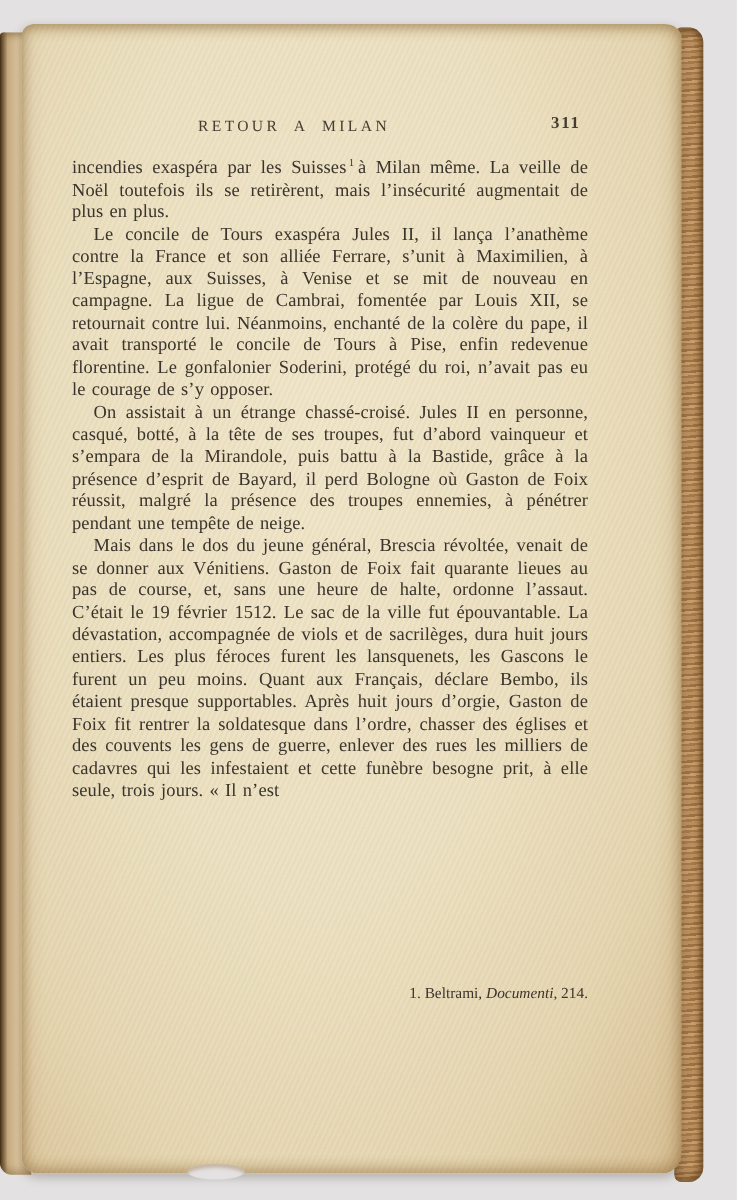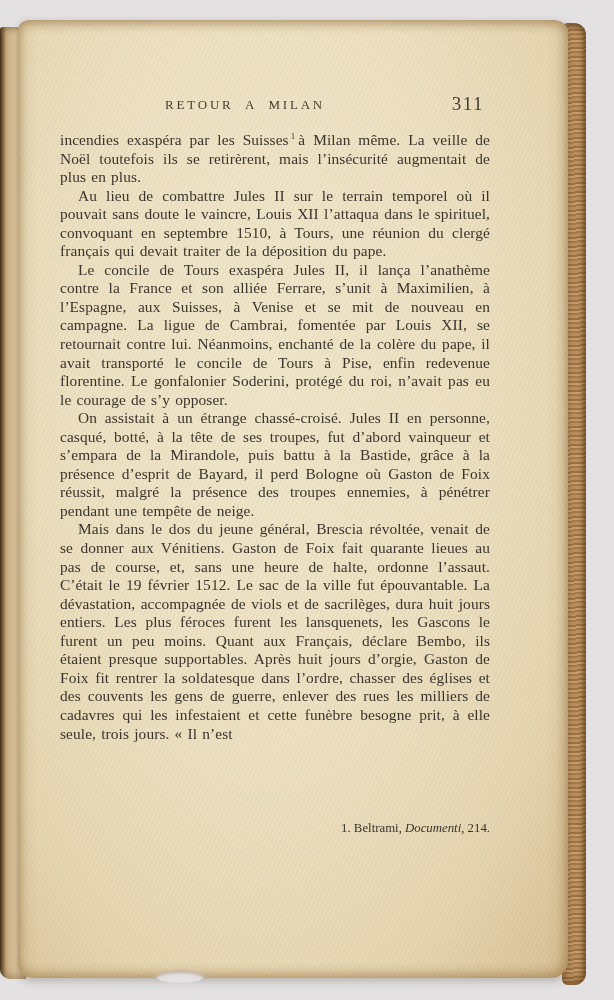--- a/index.html
+++ b/index.html
@@ -84,22 +84,23 @@
   .head-title {
     position: absolute;
     left: 0; right: 60px;
     text-align: center;
     letter-spacing: 2.8px;
     word-spacing: 6px;
   }
   .page-num {
     position: absolute;
     right: 6px; top: -1px;
-    font-size: 19px;
+    font-size: 14px;
     letter-spacing: 1.5px;
+    font-weight: bold;
   }
   .text-block {
     position: absolute;
     left: 42px; top: 111px;
     width: 430px;
     font-size: 15.4px;
     line-height: 18.55px;
     text-align: justify;
     letter-spacing: 0.1px;
     word-spacing: 1.2px;
@@ -143,21 +144,20 @@
 
   <div class="page" style="color: rgb(59, 52, 44);">
 
     <div class="running-head">
       <span class="head-title">RETOUR A MILAN</span>
       <span class="page-num">311</span>
     </div>
 
     <div class="text-block">
       <p class="para no-indent"><span>incendies exaspéra par les Suisses</span><sup class="fnref">1</sup><span>à Milan même. La veille de Noël toutefois ils se retirèrent, mais l’insécurité augmentait de plus en plus.</span></p>
-      <p class="para">Au lieu de combattre Jules II sur le terrain temporel où il pouvait sans doute le vaincre, Louis XII l’attaqua dans le spirituel, convoquant en septembre 1510, à Tours, une réunion du clergé français qui devait traiter de la déposition du pape.</p>
       <p class="para">Le concile de Tours exaspéra Jules II, il lança l’anathème contre la France et son alliée Ferrare, s’unit à Maximilien, à l’Espagne, aux Suisses, à Venise et se mit de nouveau en campagne. La ligue de Cambrai, fomentée par Louis XII, se retournait contre lui. Néanmoins, enchanté de la colère du pape, il avait transporté le concile de Tours à Pise, enfin redevenue florentine. Le gonfalonier Soderini, protégé du roi, n’avait pas eu le courage de s’y opposer.</p>
       <p class="para">On assistait à un étrange chassé-croisé. Jules II en personne, casqué, botté, à la tête de ses troupes, fut d’abord vainqueur et s’empara de la Mirandole, puis battu à la Bastide, grâce à la présence d’esprit de Bayard, il perd Bologne où Gaston de Foix réussit, malgré la présence des troupes ennemies, à pénétrer pendant une tempête de neige.</p>
       <p class="para">Mais dans le dos du jeune général, Brescia révoltée, venait de se donner aux Vénitiens. Gaston de Foix fait quarante lieues au pas de course, et, sans une heure de halte, ordonne l’assaut. C’était le 19 février 1512. Le sac de la ville fut épouvantable. La dévastation, accompagnée de viols et de sacrilèges, dura huit jours entiers. Les plus féroces furent les lansquenets, les Gascons le furent un peu moins. Quant aux Français, déclare Bembo, ils étaient presque supportables. Après huit jours d’orgie, Gaston de Foix fit rentrer la soldatesque dans l’ordre, chasser des églises et des couvents les gens de guerre, enlever des rues les milliers de cadavres qui les infestaient et cette funèbre besogne prit, à elle seule, trois jours. « Il n’est</p>
     </div>
 
     <div class="footnote"><span>1. Beltrami, </span><span class="it">Documenti</span><span>, 214.</span></div>
   </div>
 
 </div>
 

